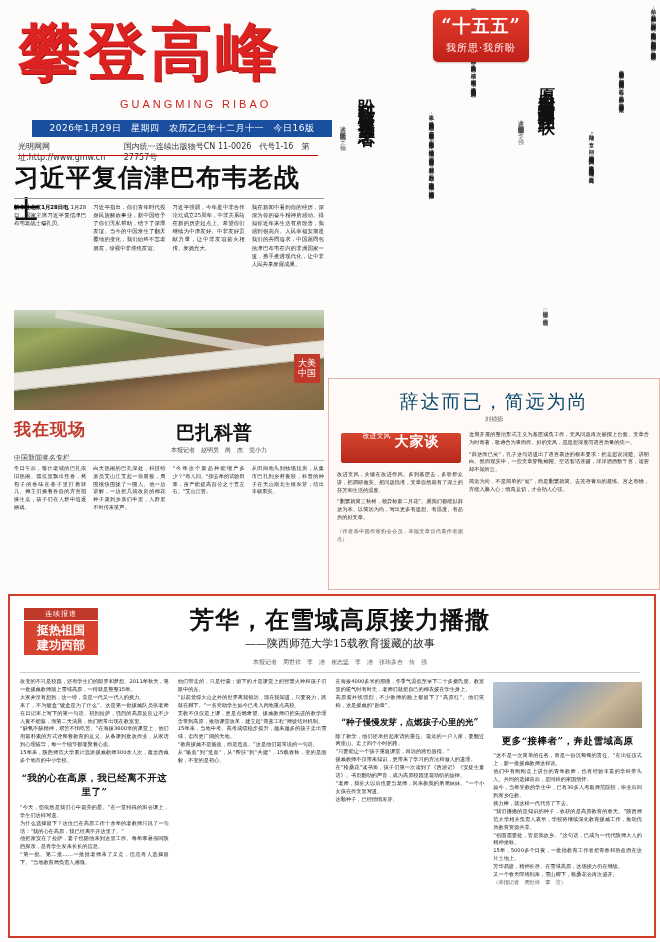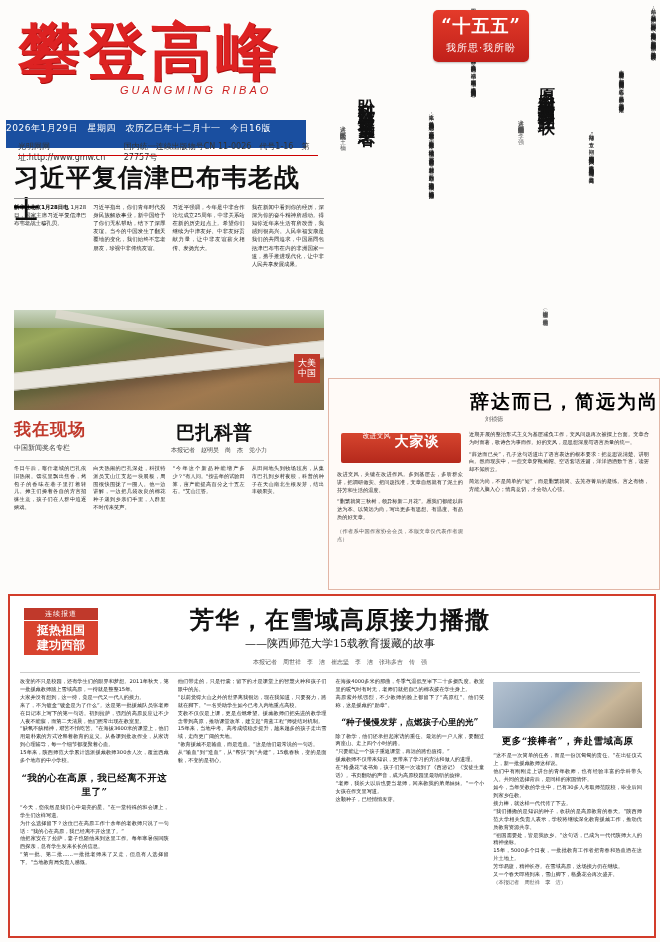--- a/index.html
+++ b/index.html
@@ -12,27 +12,27 @@
 
   
   .masthead{position:absolute;left:0;top:0;width:330px;height:160px;}
   .logo{
     position:absolute;left:18px;top:12px;width:300px;height:80px;
     font-family:"DejaVu Serif", serif;font-weight:bold;font-size:62px;
     color:#d22;letter-spacing:4px;line-height:80px;
     text-shadow:1px 1px 0 #a11;
   }
   .logo-pinyin{
-    position:absolute;left:120px;top:84px;font-size:11px;letter-spacing:3px;
-    color:#c22;font-family:"Liberation Sans",sans-serif;font-style:italic;
+    position:absolute;left:120px;top:98px;font-size:11px;letter-spacing:3px;
+    color:#c22;font-family:"Liberation Sans",sans-serif;
   }
   .mast-bar{
-    position:absolute;left:6px;top:120px;width:300px;height:28px;
+    position:absolute;left:32px;top:120px;width:300px;height:17px;
     background:#1a4fa0;color:#fff;font-size:9px;line-height:17px;
-    text-align:left;letter-spacing:0.5px;
+    text-align:center;letter-spacing:0.5px;
   }
   .mast-sub{
     position:absolute;left:18px;top:141px;width:300px;font-size:8px;
     color:#333;display:flex;justify-content:space-between;
   }
   .mast-rule{position:absolute;left:18px;top:155px;width:300px;border-top:1px solid #c00;}
 
   
   .headline{
     position:absolute;left:14px;top:162px;width:310px;height:32px;
@@ -72,21 +72,21 @@
   }
 
   
   .wzxc{position:absolute;left:14px;top:418px;width:310px;height:170px;}
   .wzxc-tag{
     position:absolute;left:0;top:0;width:92px;height:34px;
   }
   .wzxc-tag .t1{
     font-family:"DejaVu Serif",serif;font-weight:bold;font-size:17px;color:#c0392b;letter-spacing:1px;
   }
-  .wzxc-tag .t2{font-size:7px;color:#444;margin-top:2px;}
+  .wzxc-tag .t2{font-size:7px;color:#444;margin-top:12px;}
   .wzxc-title{
     position:absolute;left:100px;top:2px;width:200px;text-align:center;
     font-family:"DejaVu Serif",serif;font-weight:bold;font-size:19px;color:#111;
   }
   .wzxc-by{
     position:absolute;left:100px;top:28px;width:210px;text-align:center;font-size:6px;color:#444;
   }
   .wzxc-rule{position:absolute;left:0;top:42px;width:310px;border-top:1px solid #bbb;}
   .wzxc-cols{position:absolute;left:0;top:47px;width:310px;height:120px;display:flex;gap:7px;}
   .wzxc-cols .c{flex:1;font-size:5.2px;line-height:1.5;text-align:justify;color:#222;}
@@ -114,22 +114,22 @@
 
   
   .rightcol{position:absolute;left:530px;top:0;width:128px;height:380px;}
 
   
   .cida{
     position:absolute;left:328px;top:378px;width:330px;height:210px;
     border:1px solid #e2b6a6;background:#fffaf7;
   }
   .cida-title{
-    position:absolute;left:0;top:10px;width:330px;text-align:right;
-    font-family:"DejaVu Serif",serif;font-weight:bold;font-size:19px;color:#000000;letter-spacing:2px;
+    position:absolute;left:0;top:10px;width:330px;text-align:center;
+    font-family:"DejaVu Serif",serif;font-weight:normal;font-size:19px;color:#0c4a6e;letter-spacing:2px;
   }
   .cida-by{position:absolute;left:0;top:36px;width:330px;text-align:center;font-size:6px;color:#555;}
   .cida-stamp{
     position:absolute;left:12px;top:54px;width:120px;height:30px;
     background:linear-gradient(#d6452e,#b5291c);color:#fff;border-radius:2px;
     display:flex;align-items:flex-start;justify-content:center;gap:4px;
   }
   .cida-stamp .s1{font-size:7px;line-height:1.1;text-align:center;}
   .cida-stamp .s2{font-family:"DejaVu Serif",serif;font-weight:bold;font-size:14px;letter-spacing:1px;}
   .cida-body{position:absolute;left:140px;top:52px;width:180px;height:148px;}

